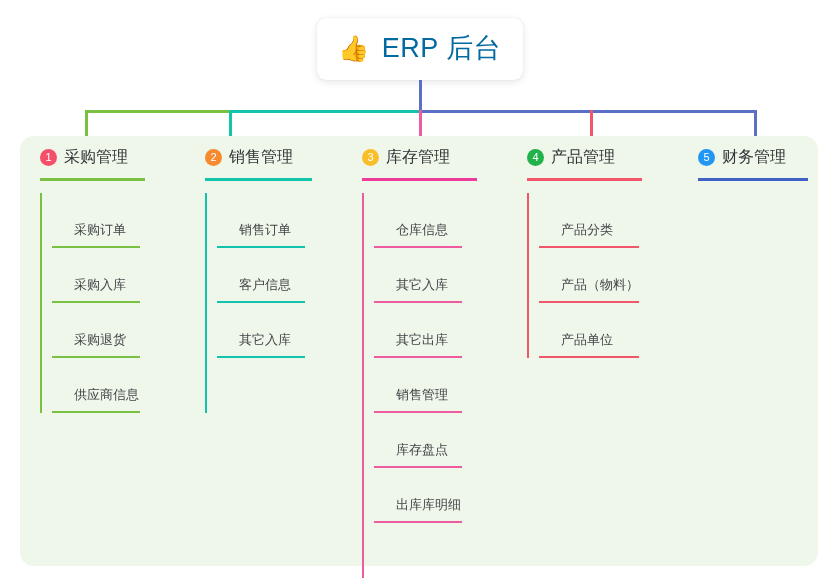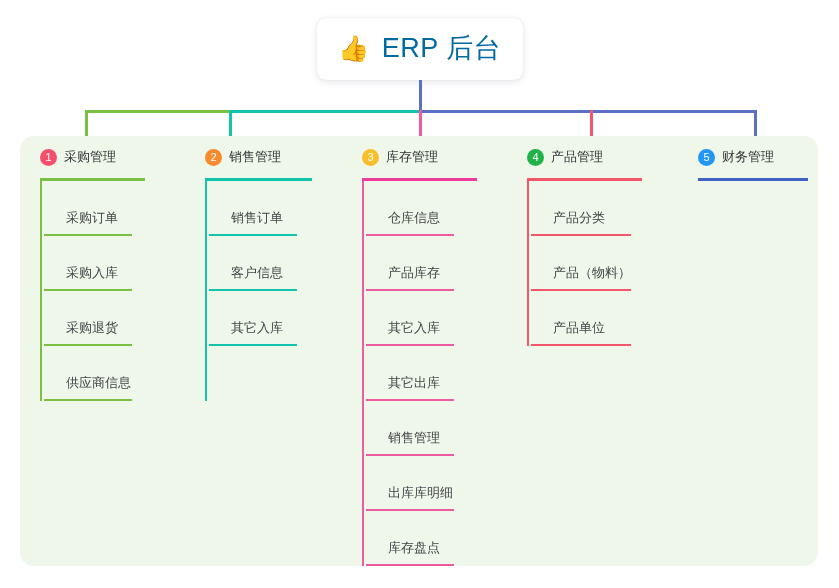--- a/index.html
+++ b/index.html
@@ -116,34 +116,34 @@
     height: 17px;
     border-radius: 50%;
     color: #ffffff;
     font-size: 11px;
     line-height: 17px;
     text-align: center;
     flex: 0 0 auto;
     font-weight: 400;
   }
   .head-label {
-    font-size: 13px;
+    font-size: 16px;
     color: #333438;
     font-weight: 400;
   }
   .head-rule {
     height: 3px;
     margin-top: 9px;
   }
 
   
   .items {
     position: relative;
-    margin-top: 0;
-    padding-left: 4px;
+    margin-top: 12px;
+    padding-left: 12px;
   }
   .spine {
     position: absolute;
     left: 0;
     top: 0;
     width: 2px;
   }
   .item {
     position: relative;
     height: 55px;
@@ -249,41 +249,37 @@
         <span class="head-label">库存管理</span>
       </div>
       <div class="head-rule" style="width: 115px; background: rgb(239, 59, 155);"></div>
       <div class="items">
         <div class="spine" style="background: rgb(239, 91, 161); height: 385px;"></div>
         <div class="item">
           <span class="item-label">仓库信息</span>
           <div class="item-rule" style="width: 88px; background: rgb(239, 91, 161);"></div>
         </div>
         <div class="item">
-          <span class="item-label">产品库存</span>
-          <div class="item-rule" style="width: 88px; background: rgb(239, 91, 161);"></div>
-        </div>
-        <div class="item">
           <span class="item-label">其它入库</span>
           <div class="item-rule" style="width: 88px; background: rgb(239, 91, 161);"></div>
         </div>
         <div class="item">
           <span class="item-label">其它出库</span>
           <div class="item-rule" style="width: 88px; background: rgb(239, 91, 161);"></div>
         </div>
         <div class="item">
           <span class="item-label">销售管理</span>
           <div class="item-rule" style="width: 88px; background: rgb(239, 91, 161);"></div>
         </div>
         <div class="item">
+          <span class="item-label">库存盘点</span>
+          <div class="item-rule" style="width: 88px; background: rgb(239, 91, 161);"></div>
+        </div>
+        <div class="item">
           <span class="item-label">出库库明细</span>
-          <div class="item-rule" style="width: 88px; background: rgb(239, 91, 161);"></div>
-        </div>
-        <div class="item">
-          <span class="item-label">库存盘点</span>
           <div class="item-rule" style="width: 88px; background: rgb(239, 91, 161);"></div>
         </div>
       </div>
     </div>
   <div class="col" id="col4">
       <div class="col-head">
         <span class="badge" style="background: rgb(34, 178, 76);">4</span>
         <span class="head-label">产品管理</span>
       </div>
       <div class="head-rule" style="width: 115px; background: rgb(242, 86, 106);"></div>

